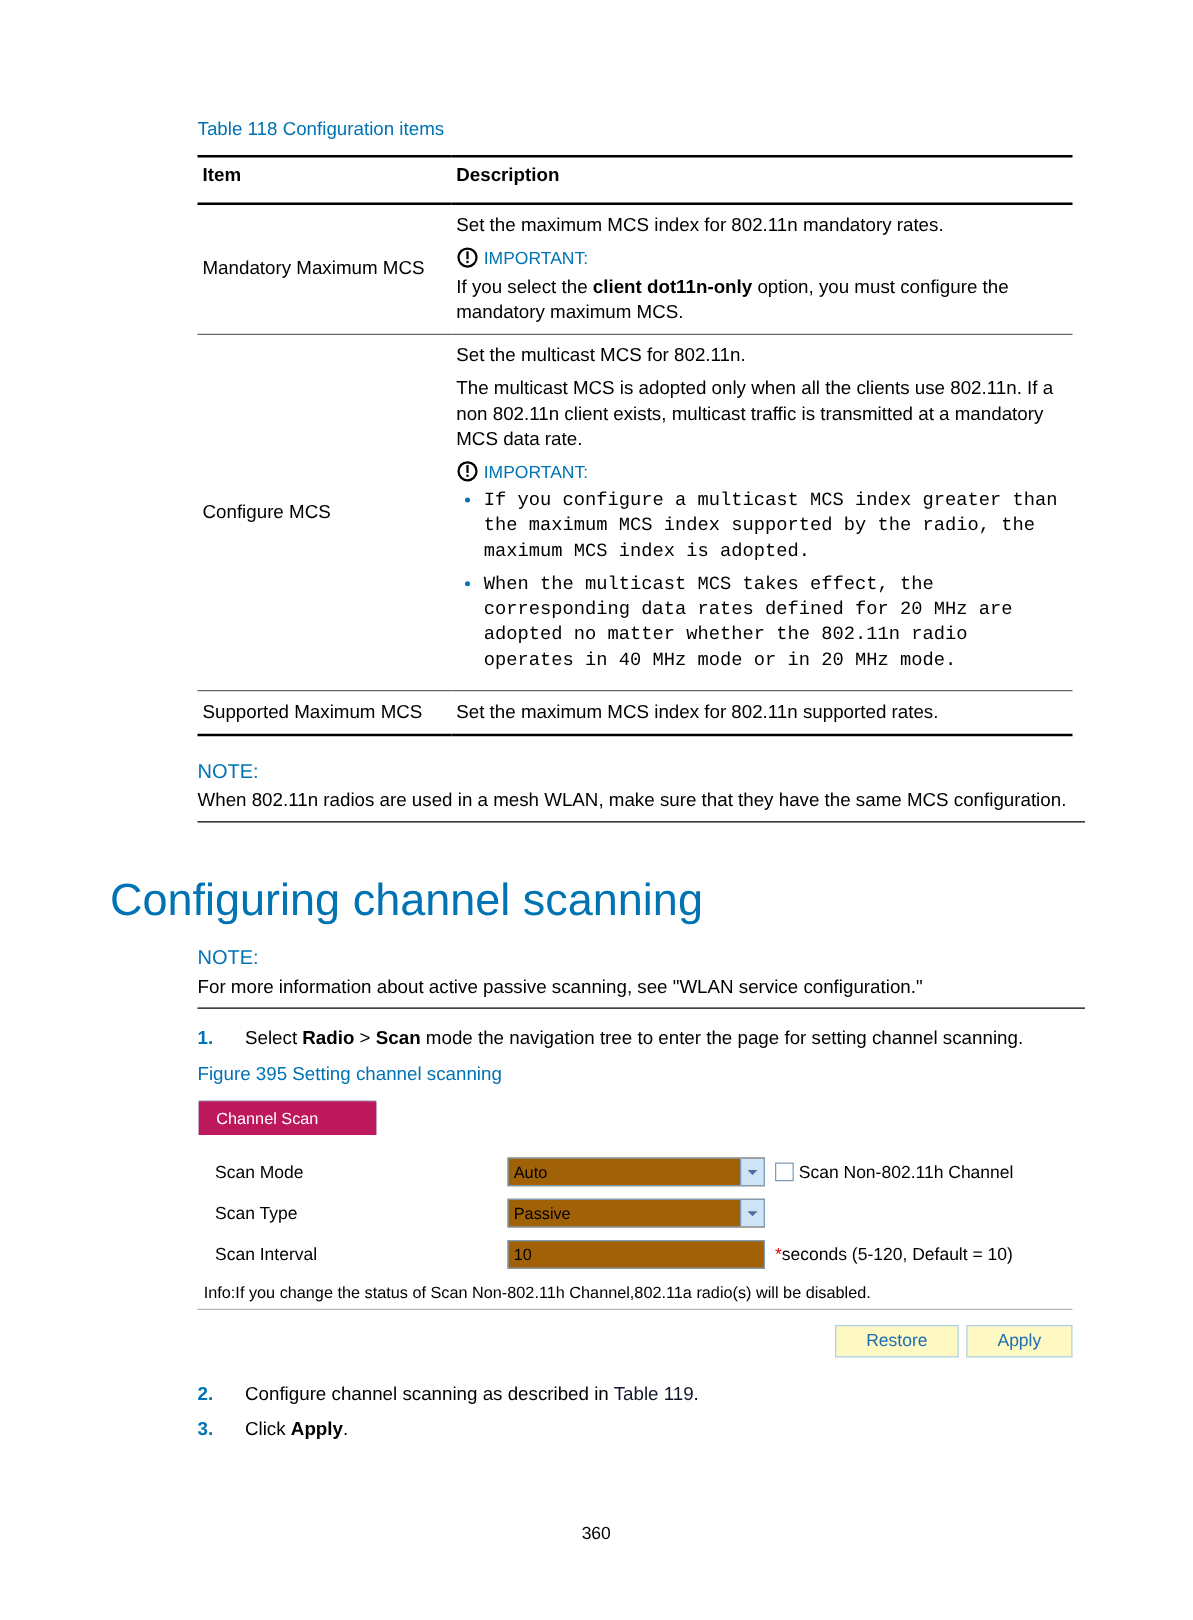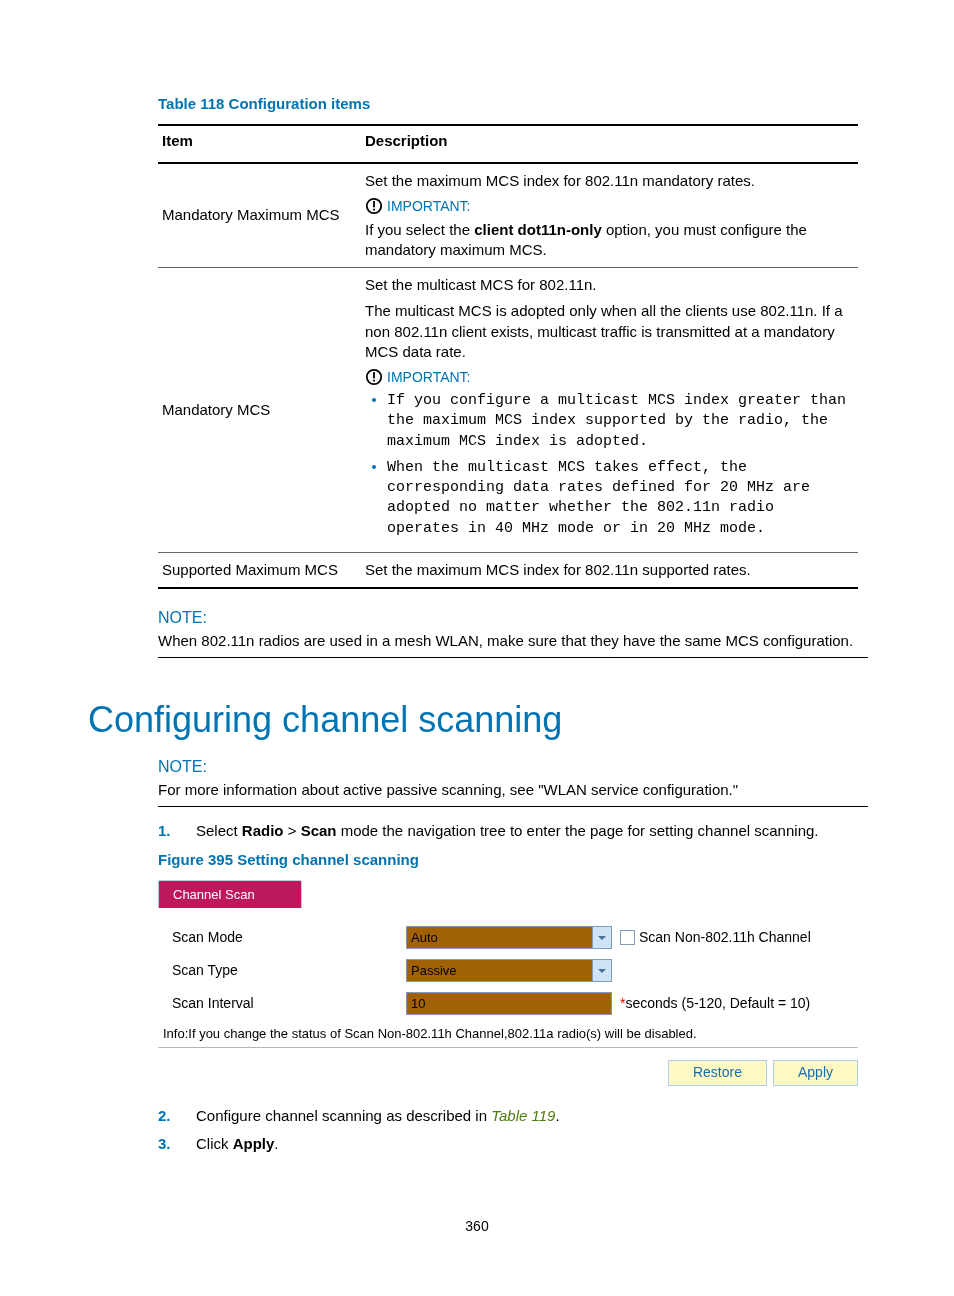--- a/index.html
+++ b/index.html
@@ -21,21 +21,21 @@
     position: absolute;
     left: 88px;
     top: 70px;
     width: 780px;
   }
   .indent {
     margin-left: 70px;
   }
   .caption-blue {
     color: #0073b3;
-    font-weight: 700;
+    font-weight: 400;
     font-size: 15px;
     margin-bottom: 10px;
     margin-top: 24px;
   }
   .tbl {
     border-collapse: collapse;
     width: 700px;
   }
   .tbl th {
     text-align: left;
@@ -204,21 +204,21 @@
     border-top: 1px solid #b6b6b6;
     margin-top: 4px;
   }
   .pagenum {
     position: absolute;
     bottom: 60px;
     left: 0; right: 0;
     text-align: center;
     font-size: 14px;
   }
-  .blue-link { color:#4d7c0f;font-style:italic; }
+  .blue-link { color:#0f172a; }
   b, strong { font-weight:700; }
   .req-star { color:#d00; }
 </style>
 </head>
 <body>
 
 <div class="page">
 
   <div class="indent">
     <div class="caption-blue">Table 118 Configuration items</div>
@@ -245,21 +245,21 @@
                     <circle cx="10" cy="10" r="8" fill="none" stroke="#000" stroke-width="2"></circle>
                     <rect x="9" y="4.5" width="2" height="7" fill="#000"></rect>
                     <rect x="9" y="13" width="2" height="2" fill="#000"></rect>
                   </svg>
               </span><span>IMPORTANT:</span>
             </div>
             <p><span>If you select the </span><b>client dot11n-only</b><span> option, you must configure the mandatory maximum MCS.</span></p>
           </td>
         </tr>
         <tr>
-          <td>Mandatory MCS</td>
+          <td>Configure MCS</td>
           <td class="desc" style="vertical-align:top;">
             <p>Set the multicast MCS for 802.11n.</p>
             <p>The multicast MCS is adopted only when all the clients use 802.11n. If a non 802.11n client exists, multicast traffic is transmitted at a mandatory MCS data rate.</p>
             <div class="important-line">
               <span class="ico">
                 <svg viewBox="0 0 20 20" width="18" height="18">
                     <circle cx="10" cy="10" r="8" fill="none" stroke="#000" stroke-width="2"></circle>
                     <rect x="9" y="4.5" width="2" height="7" fill="#000"></rect>
                     <rect x="9" y="13" width="2" height="2" fill="#000"></rect>
                   </svg>

